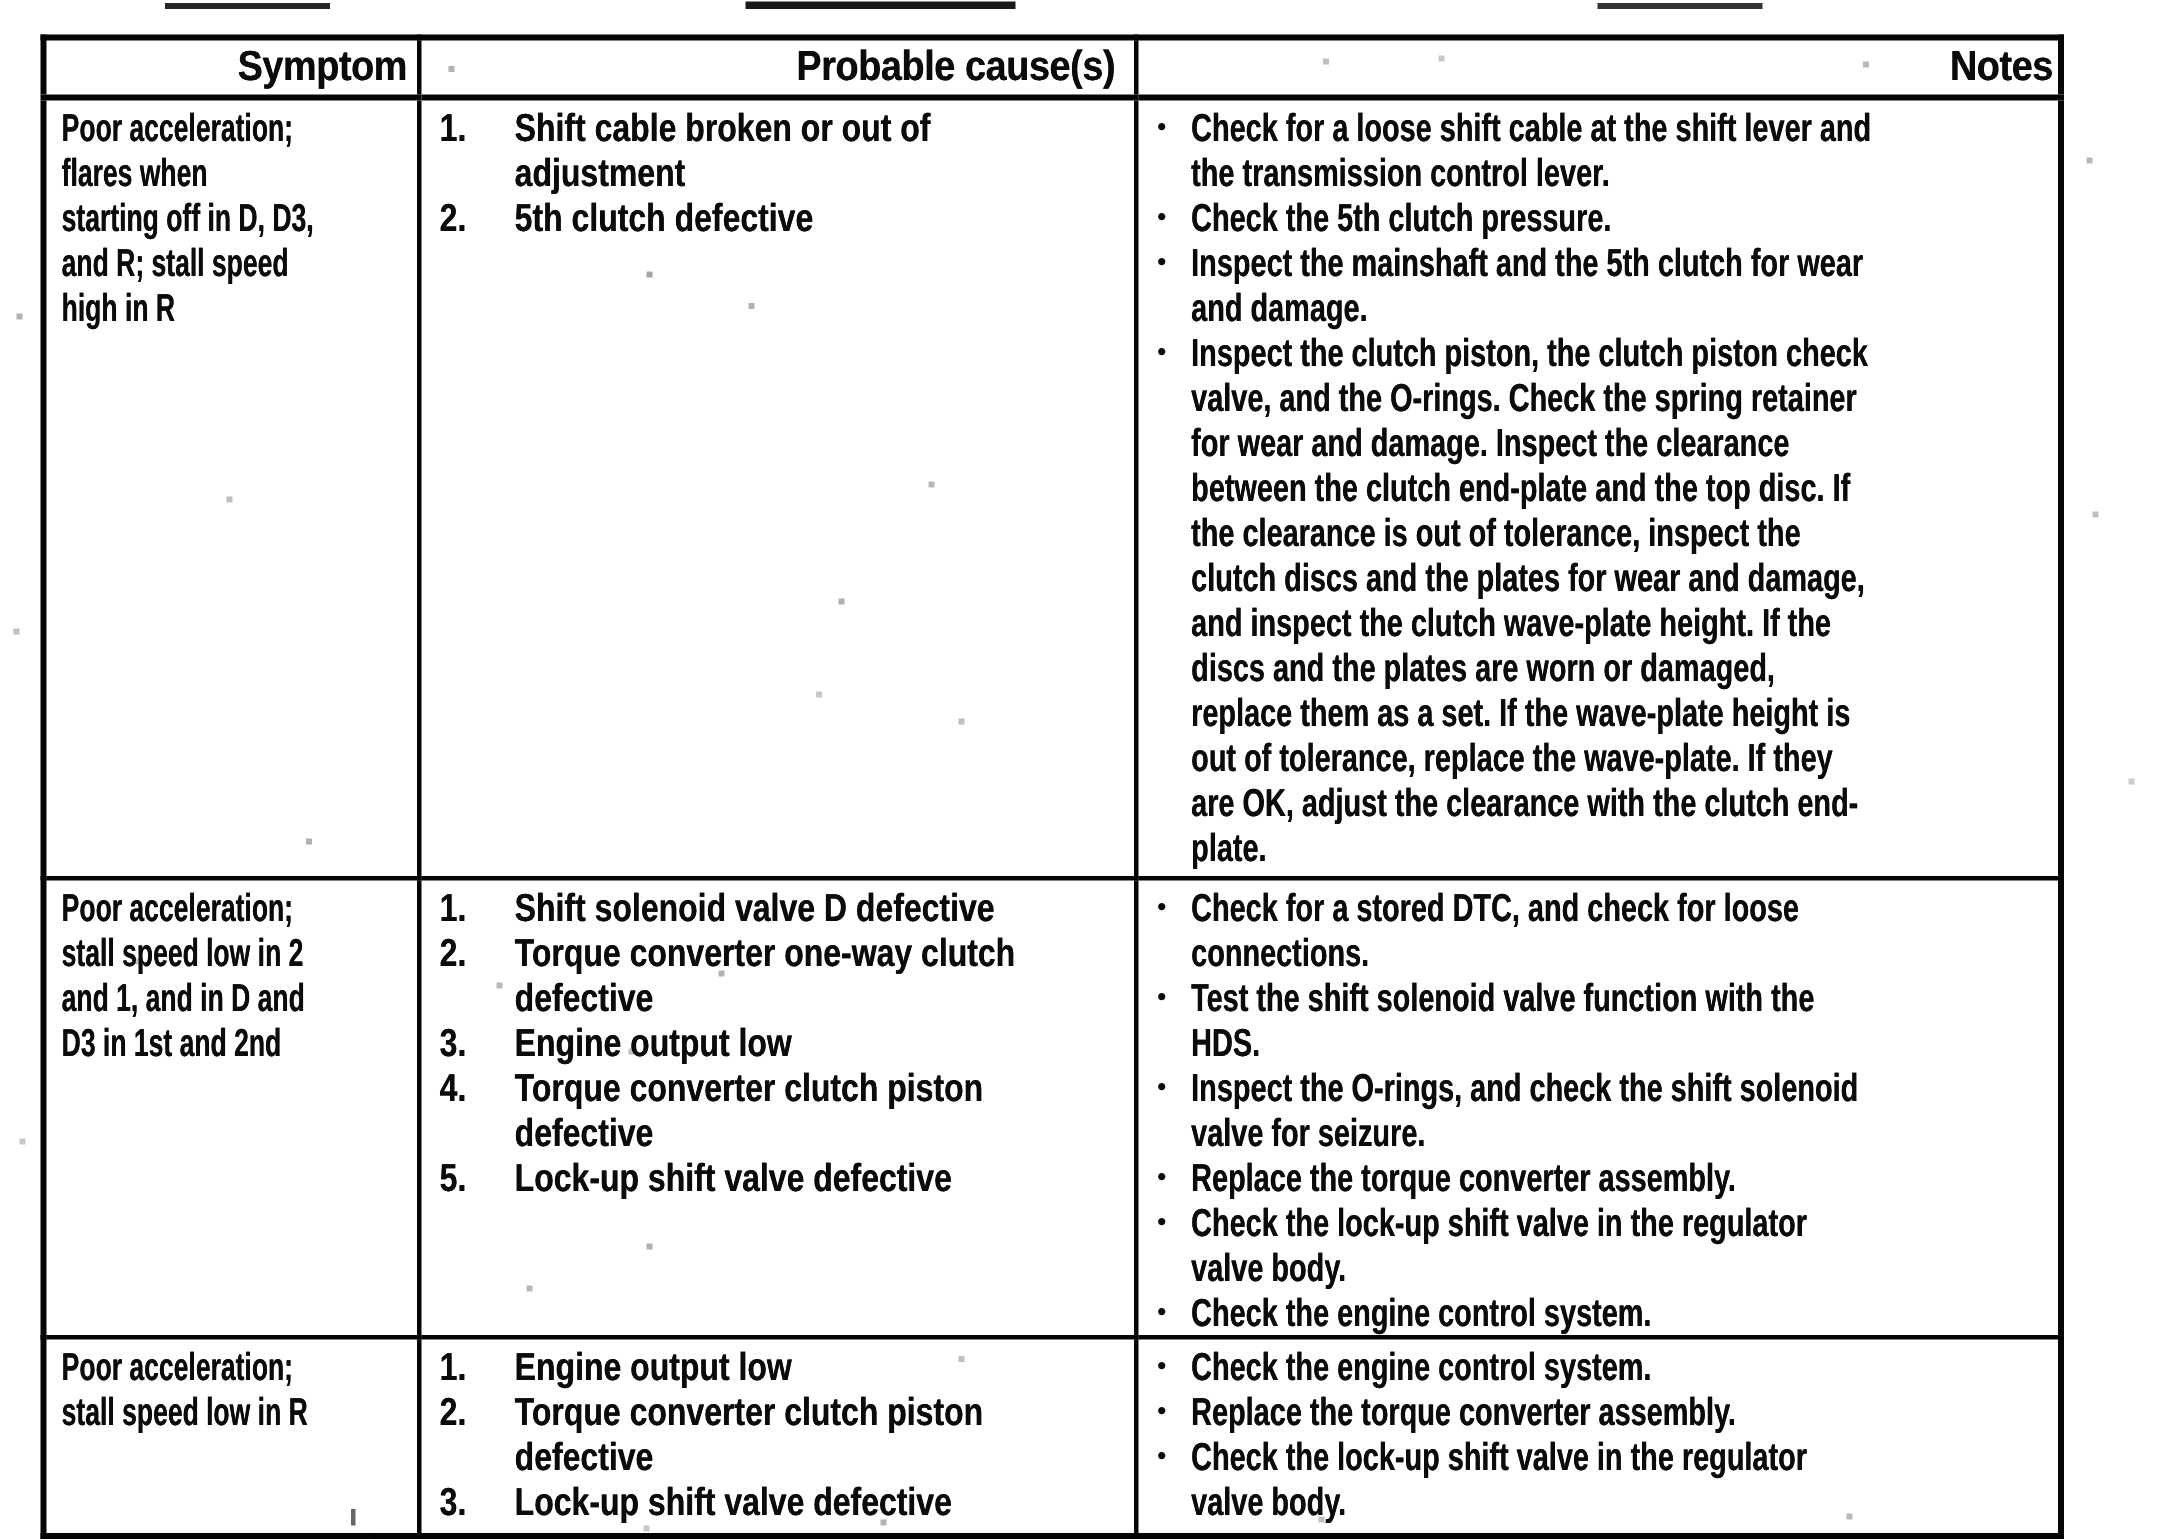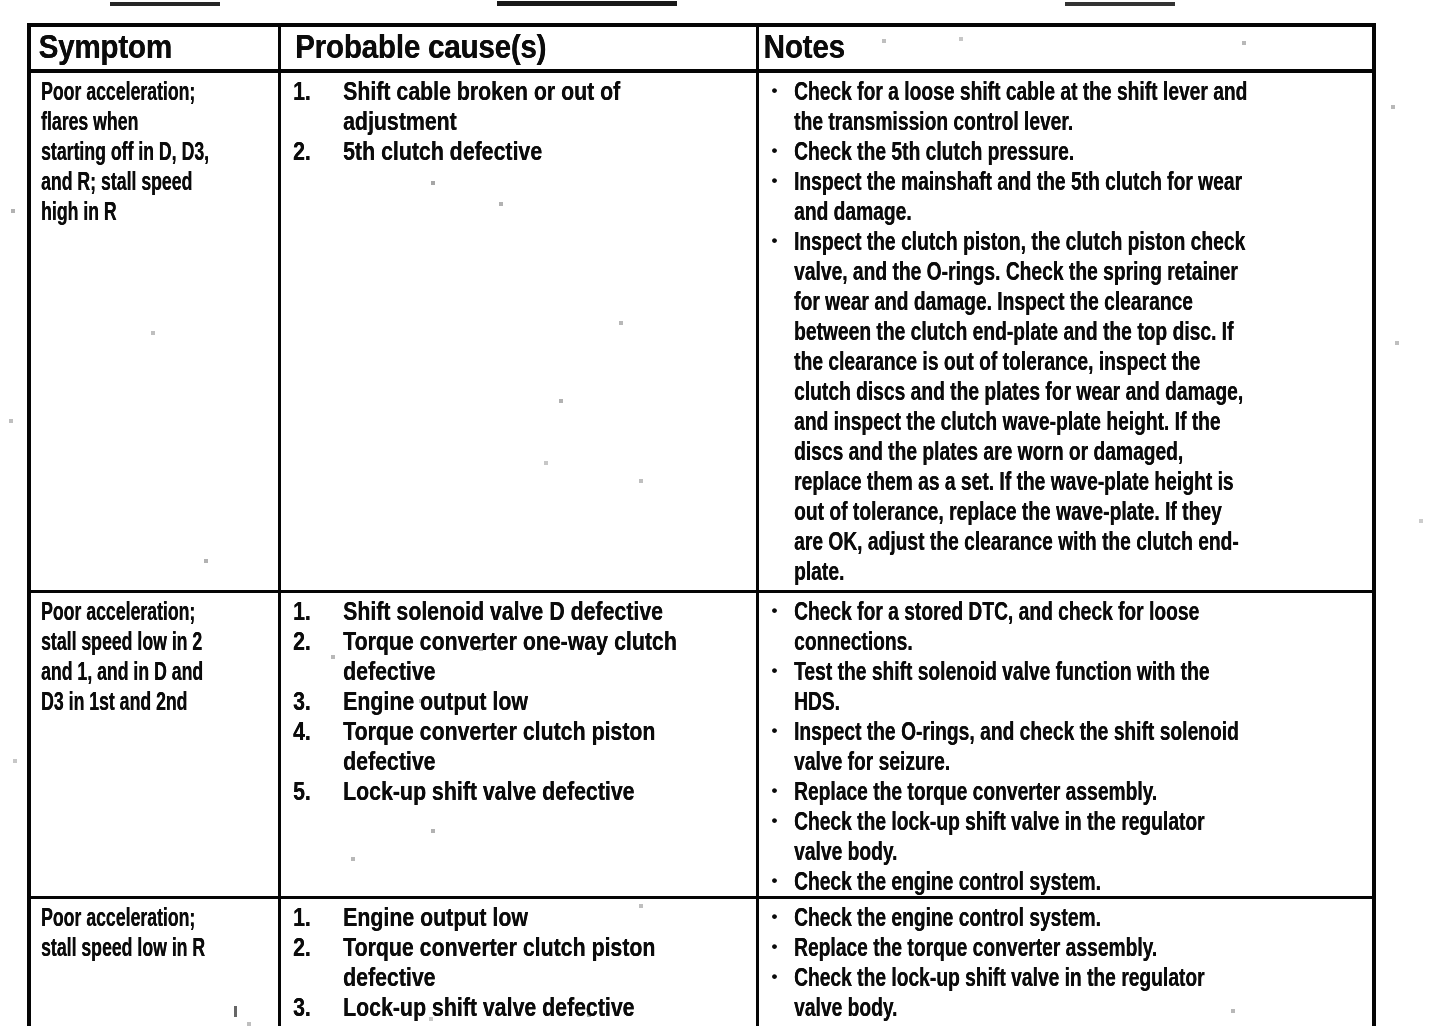--- a/index.html
+++ b/index.html
@@ -25,24 +25,24 @@
     table-layout: fixed;
     background: #fff;
   }
   table.troubleshoot, table.troubleshoot th, table.troubleshoot td {
     border: 3px solid #050505;
   }
   table.troubleshoot { border-width: 4px; }
   th {
     height: 30px;
     padding: 1px 0 3px 0;
-    text-align: left;
+    text-align: right;
     vertical-align: middle;
     border-bottom-width: 4px !important;
-    font-size: 33px;
+    font-size: 28px;
     letter-spacing: -0.3px;
   }
   th .hdr {
     display: inline-block;
     transform: scaleX(0.9);
     transform-origin: 50% 50%;
     white-space: pre;
     text-shadow: 0.3px 0 0 currentColor;
   }
   td {

